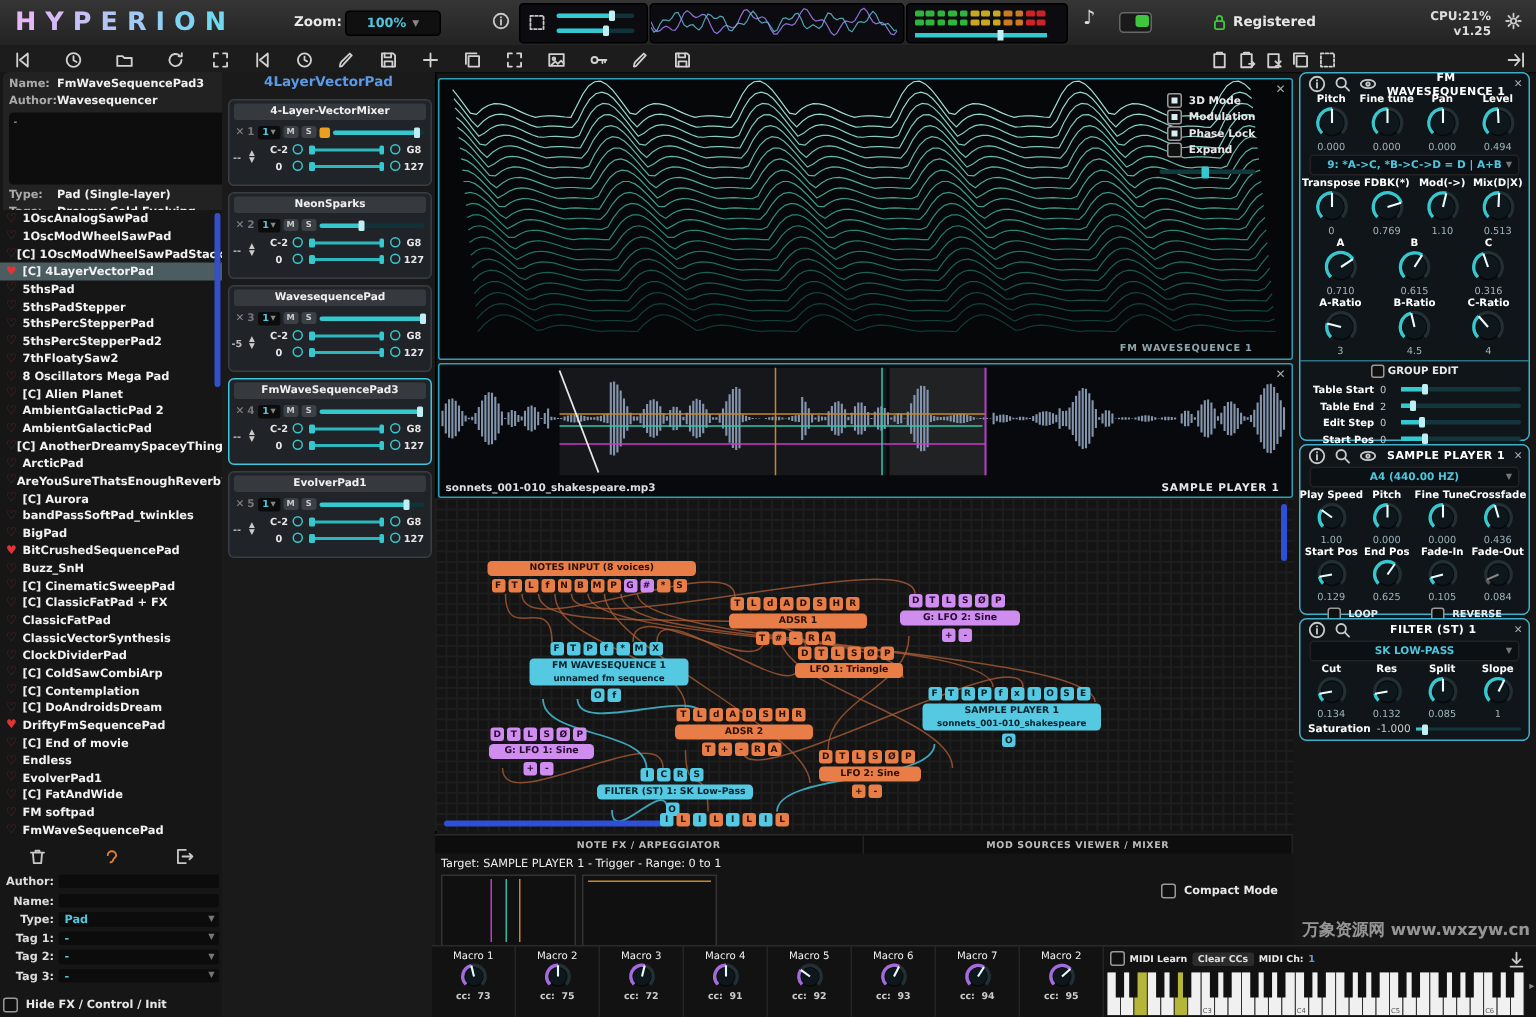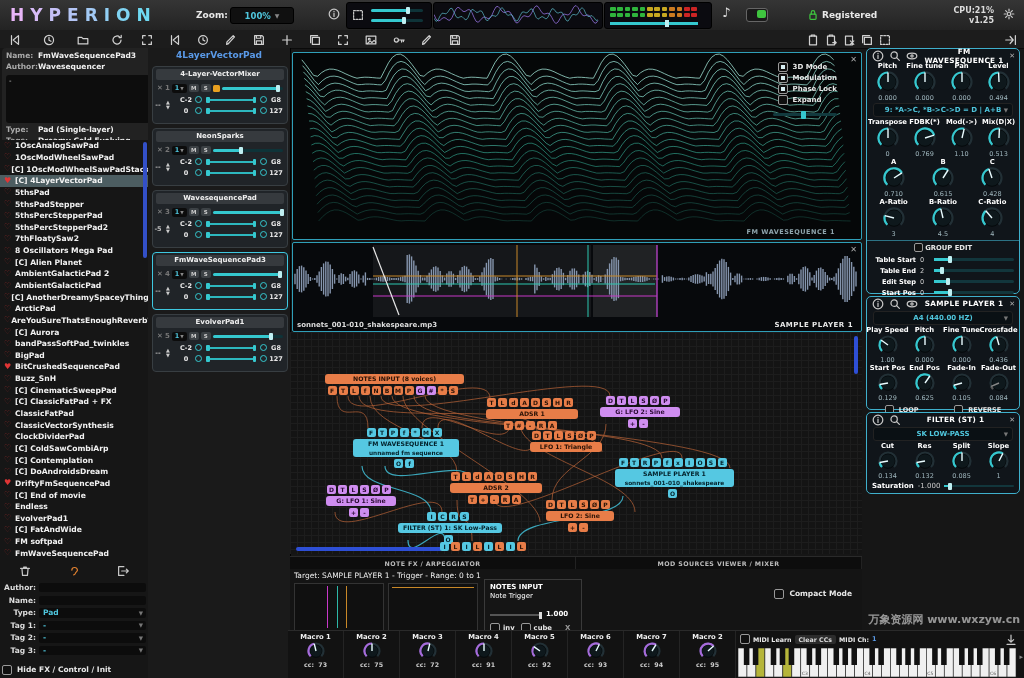--- a/index.html
+++ b/index.html
@@ -105,21 +105,21 @@
   .modbox{position:absolute;top:14px;height:46px;background:#101010;border:1px solid #333;}
   .nibox{position:absolute;left:194px;top:10px;width:96px;height:50px;background:#151515;border:1px solid #3a3a3a;}
   .nit{font-size:7px;font-weight:bold;color:#fff;line-height:1.3;}
   .nislider{position:relative;width:52px;height:2px;background:#555;margin-top:3px;display:inline-block;}
   .nislider .hnd{position:absolute;right:0;top:-2.5px;width:3px;height:7px;background:#ddd;}
   .nival{font-size:7px;font-weight:bold;color:#fff;margin-left:4px;}
   .compact{position:absolute;right:10px;top:14px;}
   
   .macrorow{left:288px;top:630px;width:448px;height:48px;background:#121212;border-top:1px solid #2a2a2a;display:flex;}
   .mcell{width:56px;border-right:1px solid #242424;display:flex;flex-direction:column;align-items:center;}
-  .mlabel{font-size:6.8px;font-weight:bold;color:#f0f0f0;margin-top:2px;}
+  .mlabel{font-size:6.8px;font-weight:normal;color:#f0f0f0;margin-top:2px;}
   .mcc{font-size:6.3px;color:#ccc;font-weight:bold;}
   .midizone{left:736px;top:630px;width:288px;height:48px;background:#121212;border-top:1px solid #2a2a2a;}
   .midilbl{font-size:6.3px;font-weight:bold;color:#e8e8e8;}
   .clearbtn{display:inline-block;background:#2c2c2c;border-radius:2px;font-size:6.3px;font-weight:bold;color:#ddd;padding:1px 4px;}
   .midich{color:#5a9ae8;font-size:6.5px;font-weight:bold;}
   
   .rpanel{left:866px;width:152px;background:#10151a;border:1px solid #3fb0cc;border-radius:5px;}
   .phead{display:flex;align-items:center;height:13px;padding:0 4px;gap:3px;}
   .ptitle{flex:1;text-align:center;font-size:7.3px;font-weight:bold;color:#fff;letter-spacing:.3px;}
   .krow{display:flex;justify-content:space-around;padding:0 2px;}
@@ -1298,34 +1298,20 @@
   <div class="abs modband">
     <div class="target">Target: SAMPLE PLAYER 1 - Trigger - Range: 0 to 1</div>
     <div class="modbox" style="left:4px;width:88px;">
       <div style="position:absolute;left:36%;top:2px;bottom:2px;width:1px;background:#c838c8;"></div>
       <div style="position:absolute;left:48%;top:2px;bottom:2px;width:1px;background:#2db8a8;"></div>
       <div style="position:absolute;left:58%;top:2px;bottom:2px;width:1px;background:#c88828;"></div>
     </div>
     <div class="modbox" style="left:98px;width:88px;">
       <div style="position:absolute;left:3px;right:3px;top:3px;height:1px;background:#c88828;"></div>
     </div>
-    <div class="nibox">
-      <div style="padding:3px 5px 0;">
-        <div class="nit">NOTES INPUT</div>
-        <div class="nit" style="font-weight:normal;">Note Trigger</div>
-        <div><span class="nislider"><span class="hnd"></span></span><span class="nival">1.000</span></div>
-        <div style="margin-top:3px;display:flex;align-items:center;gap:3px;">
-          <span class="chk"></span>
-          <span class="chklbl" style="font-size:6.8px;">inv</span>
-          <span class="chk" style="margin-left:3px;"></span>
-          <span class="chklbl" style="font-size:6.8px;">cube</span>
-          <span style="margin-left:10px;color:#999;font-size:7px;font-weight:bold;">X</span>
-        </div>
-      </div>
-    </div>
     <div class="compact">
       <span class="chk"></span>
       <span class="chklbl">Compact Mode</span>
     </div>
   </div>
 
   <div class="abs macrorow" id="macro-row">
       <div class="mcell">
         <span class="mlabel">Macro 1</span>
         <svg width="20" height="20" viewBox="0 0 20 20">
@@ -1615,21 +1601,21 @@
           <span class="kval">0.615</span>
         </div>
         <div class="kcell">
           <span class="klab">C</span>
           <svg width="24" height="24" viewBox="0 0 24 24">
     <circle cx="12" cy="12" r="8.3" fill="#0e181c" stroke="#05090b"></circle>
     <path d="M 5.3 18.7 A 9.5 9.5 0 1 1 18.7 18.7" fill="none" stroke="#223036" stroke-width="2.2"></path>
     <path d="M 5.3 18.7 A 9.5 9.5 0 0 1 8.9 3.0" fill="none" stroke="#35c8cf" stroke-width="2.2"></path>
     <line x1="12" y1="12" x2="8.9" y2="3.0" stroke="#eafcff" stroke-width="1.4"></line>
           </svg>
-          <span class="kval">0.428</span>
+          <span class="kval">0.316</span>
         </div>
       </div>
     <div class="krow">
         <div class="kcell">
           <span class="klab">A-Ratio</span>
           <svg width="24" height="24" viewBox="0 0 24 24">
     <circle cx="12" cy="12" r="8.3" fill="#0e181c" stroke="#05090b"></circle>
     <path d="M 5.3 18.7 A 9.5 9.5 0 1 1 18.7 18.7" fill="none" stroke="#223036" stroke-width="2.2"></path>
     <path d="M 5.3 18.7 A 9.5 9.5 0 0 1 2.8 9.6" fill="none" stroke="#35c8cf" stroke-width="2.2"></path>
     <line x1="12" y1="12" x2="2.8" y2="9.6" stroke="#eafcff" stroke-width="1.4"></line>

